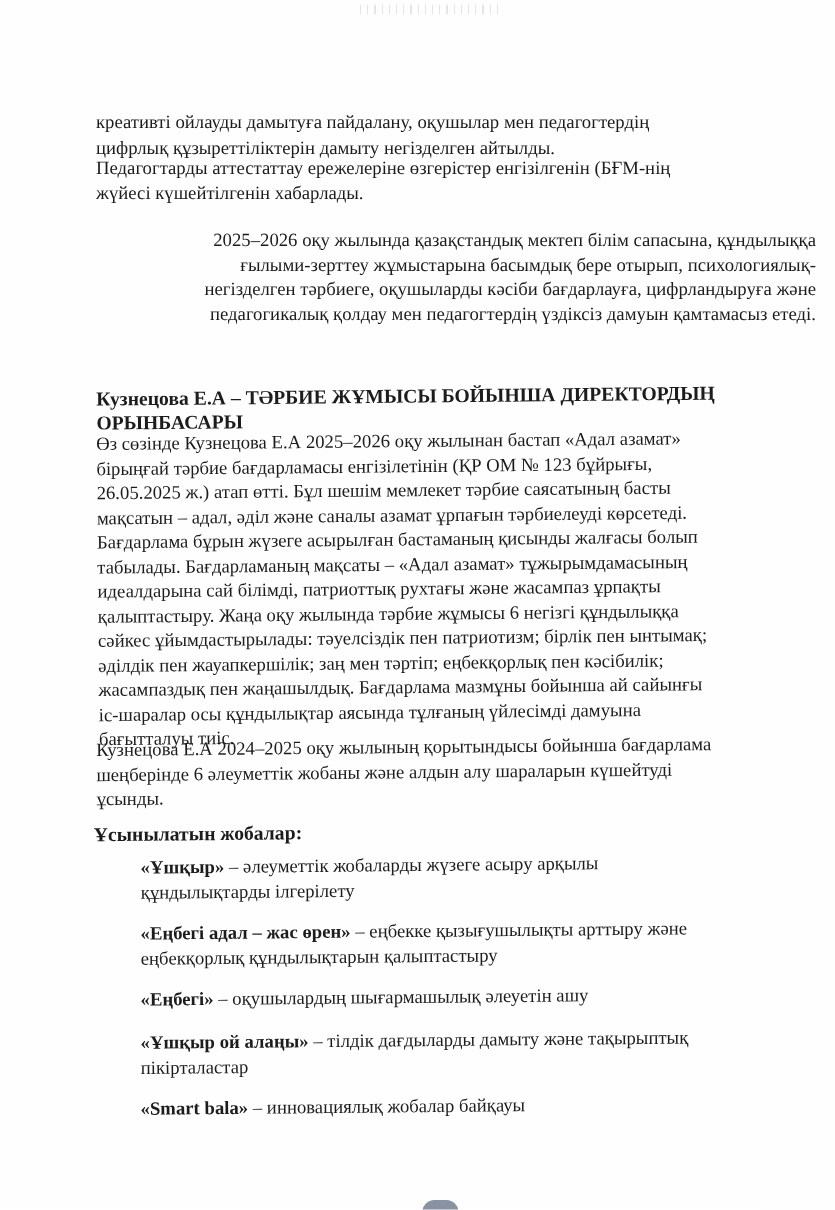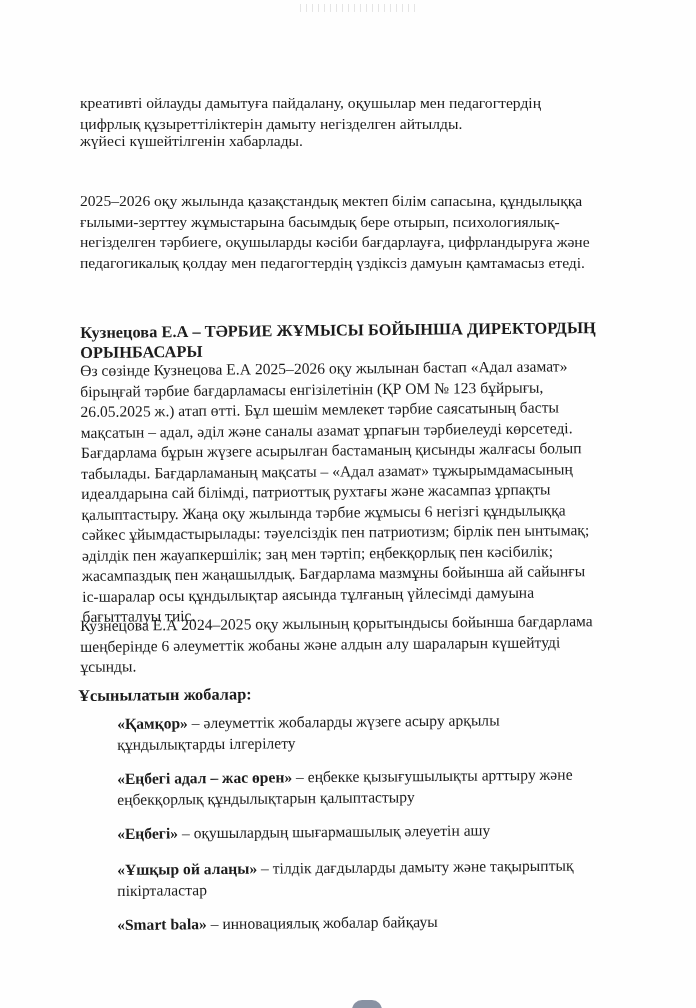--- a/index.html
+++ b/index.html
@@ -79,24 +79,25 @@
 
 <div class="page">
   <div class="scan-mark-top"></div>
 
   <div class="block p1">
     <span class="line">креативті ойлауды дамытуға пайдалану, оқушылар мен педагогтердің</span>
     <span class="line">цифрлық құзыреттіліктерін дамыту негізделген айтылды.</span>
   </div>
 
   <div class="block p2">
+    <span class="line"> Педагогтарды аттестаттау ережелеріне өзгерістер енгізілгенін (БҒМ-нің</span>
     <span class="line">жүйесі күшейтілгенін хабарлады.</span>
   </div>
 
-  <div class="block p3" style="top:191px;">
+  <div class="block p3" style="top:191px;text-align:right;">
     <span class="line">2025–2026 оқу жылында қазақстандық мектеп білім сапасына, құндылыққа</span>
     <span class="line">ғылыми-зерттеу жұмыстарына басымдық бере отырып, психологиялық-</span>
     <span class="line">негізделген тәрбиеге, оқушыларды кәсіби бағдарлауға, цифрландыруға және</span>
     <span class="line">педагогикалық қолдау мен педагогтердің үздіксіз дамуын қамтамасыз етеді.</span>
   </div>
 
   <div class="block heading tilt1">
     <span class="line">Кузнецова Е.А – ТӘРБИЕ ЖҰМЫСЫ БОЙЫНША ДИРЕКТОРДЫҢ</span>
     <span class="line">ОРЫНБАСАРЫ</span>
   </div>
@@ -119,21 +120,21 @@
 
   <div class="block p5 tilt1">
     <span class="line">Кузнецова Е.А 2024–2025 оқу жылының қорытындысы бойынша бағдарлама</span>
     <span class="line">шеңберінде 6 әлеуметтік жобаны және алдын алу шараларын күшейтуді</span>
     <span class="line">ұсынды.</span>
   </div>
 
   <div class="block subheading tilt1">Ұсынылатын жобалар:</div>
 
   <div class="item i1 tilt1">
-    <span class="line"><b>«Қамқор»</b><span> – әлеуметтік жобаларды жүзеге асыру арқылы</span></span>
+    <span class="line"><b>«Ұшқыр»</b><span> – әлеуметтік жобаларды жүзеге асыру арқылы</span></span>
     <span class="line">құндылықтарды ілгерілету</span>
   </div>
 
   <div class="item i2 tilt1">
     <span class="line"><b>«Еңбегі адал – жас өрен»</b><span> – еңбекке қызығушылықты арттыру және</span></span>
     <span class="line">еңбекқорлық құндылықтарын қалыптастыру</span>
   </div>
 
   <div class="item i3 tilt1">
     <span class="line"><b>«Еңбегі»</b><span> – оқушылардың шығармашылық әлеуетін ашу</span></span>

